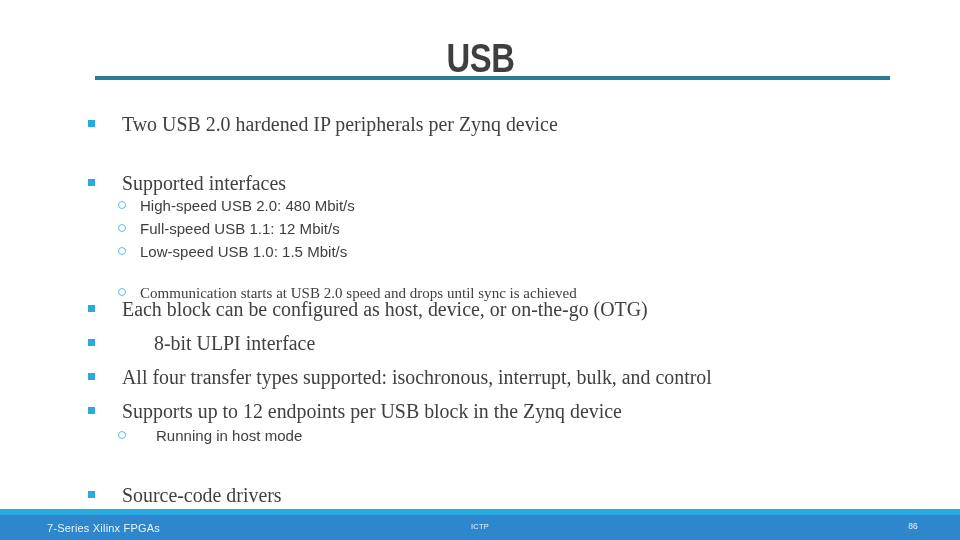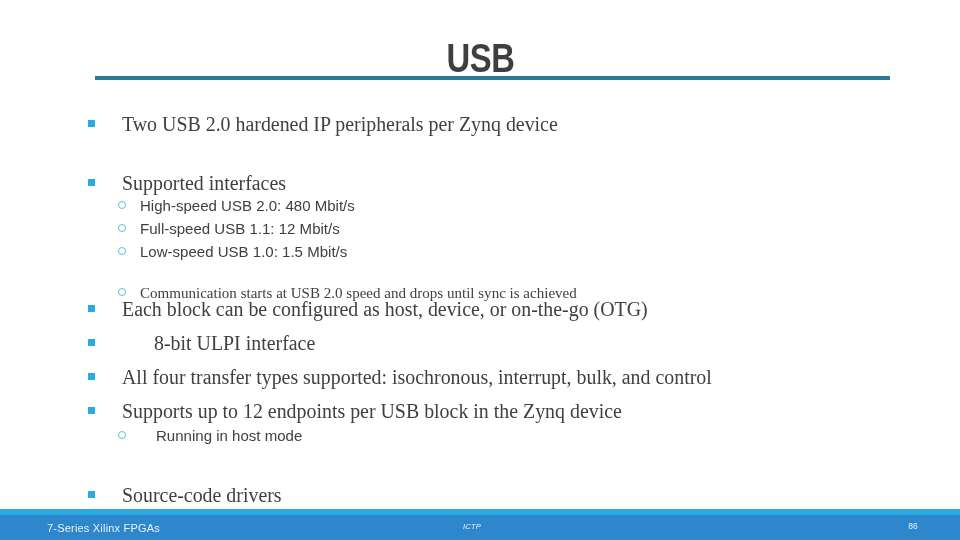--- a/index.html
+++ b/index.html
@@ -137,28 +137,27 @@
     position: absolute;
     left: 47px;
     top: 522px;
     font-size: 11px;
     color: #eaf4fb;
     letter-spacing: 0.2px;
     white-space: nowrap;
   }
   .footer-center {
     position: absolute;
-    left: 0;
+    left: 8px;
     top: 522px;
     width: 944px;
     text-align: center;
     font-size: 7.5px;
     color: #eaf4fb;
     letter-spacing: 0.2px;
-    font-style: italic;
   }
   .footer-right {
     position: absolute;
     right: 42px;
     top: 521px;
     font-size: 8.5px;
     color: #eaf4fb;
     letter-spacing: 0.2px;
   }
 </style>

